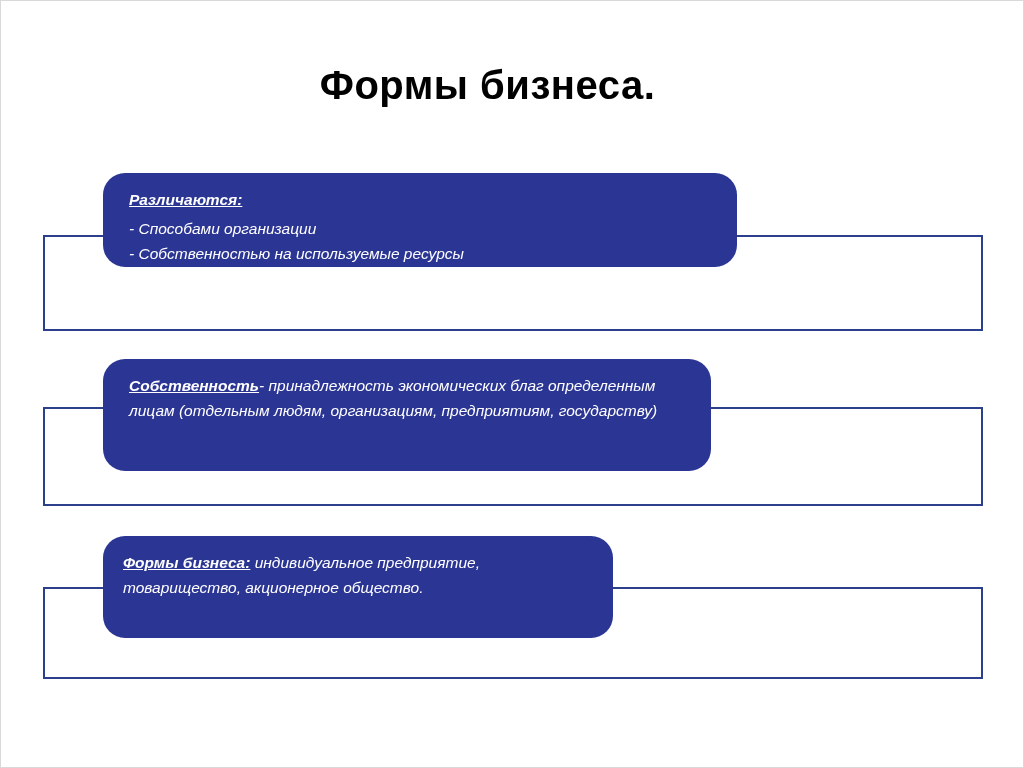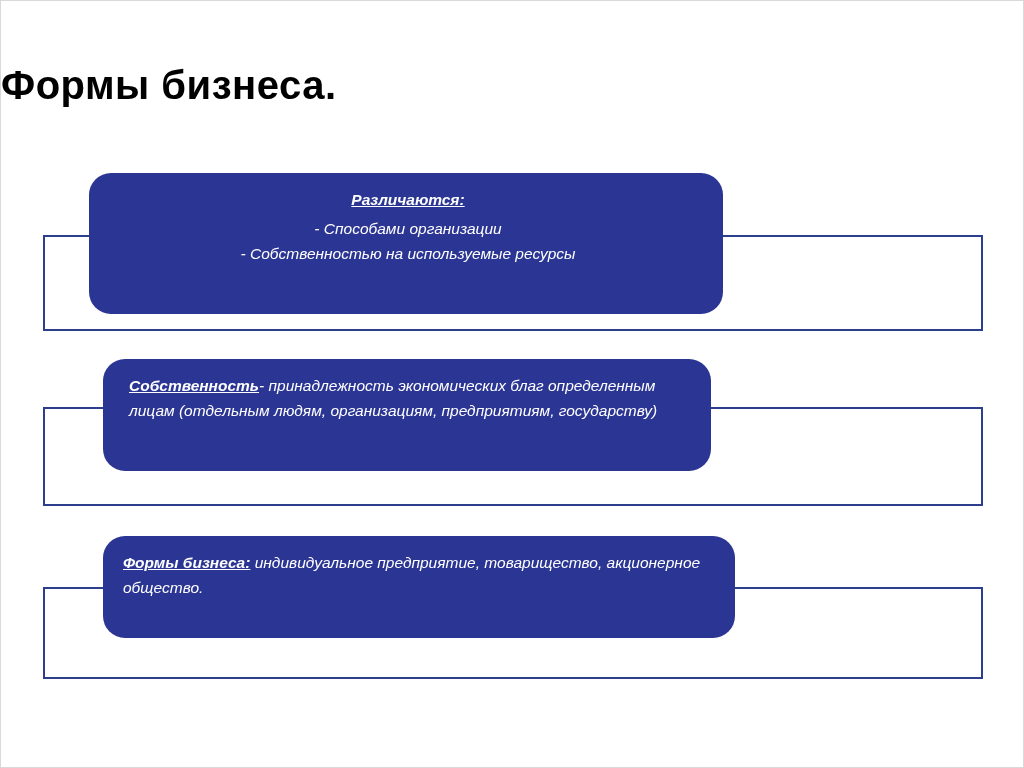--- a/index.html
+++ b/index.html
@@ -21,25 +21,27 @@
     height: 768px;
     background: #ffffff;
     border: 1px solid #d9d9d9;
     box-sizing: border-box;
   }
   .title {
     position: absolute;
     left: 0;
     top: 62px;
     width: 941px;
+    text-align: center;
     font-size: 40px;
     font-weight: bold;
     color: #000000;
     font-family: "Liberation Sans", sans-serif;
     letter-spacing: 0.5px;
+    padding-left: 16px;
   }
 
   
   .outline-box {
     position: absolute;
     border: 2px solid #2b3f8c;
     background: transparent;
     box-sizing: border-box;
   }
 
@@ -67,23 +69,23 @@
     font-weight: bold;
     font-style: italic;
     text-decoration: underline;
   }
 
   
   #outline-1 { left: 42px;  top: 234px; width: 940px; height: 96px; }
   #outline-2 { left: 42px;  top: 406px; width: 940px; height: 99px; }
   #outline-3 { left: 42px;  top: 586px; width: 940px; height: 92px; }
 
-  #block-1 { left: 88px; top: 172px; width: 634px; height: 141px; text-align: center; }
+  #block-1 { left: 102px; top: 172px; width: 634px; height: 94px; }
   #block-2 { left: 102px; top: 358px; width: 608px; height: 112px; }
-  #block-3 { left: 102px; top: 535px; width: 632px; height: 102px; padding-left: 20px; }
+  #block-3 { left: 102px; top: 535px; width: 510px; height: 102px; padding-left: 20px; }
 
   #block-1 .line { font-size: 15.5px; }
   #block-1 .first { margin-bottom: 4px; }
 </style>
 </head>
 <body>
 
 <div class="slide">
 
   <div class="title">Формы бизнеса.</div>

